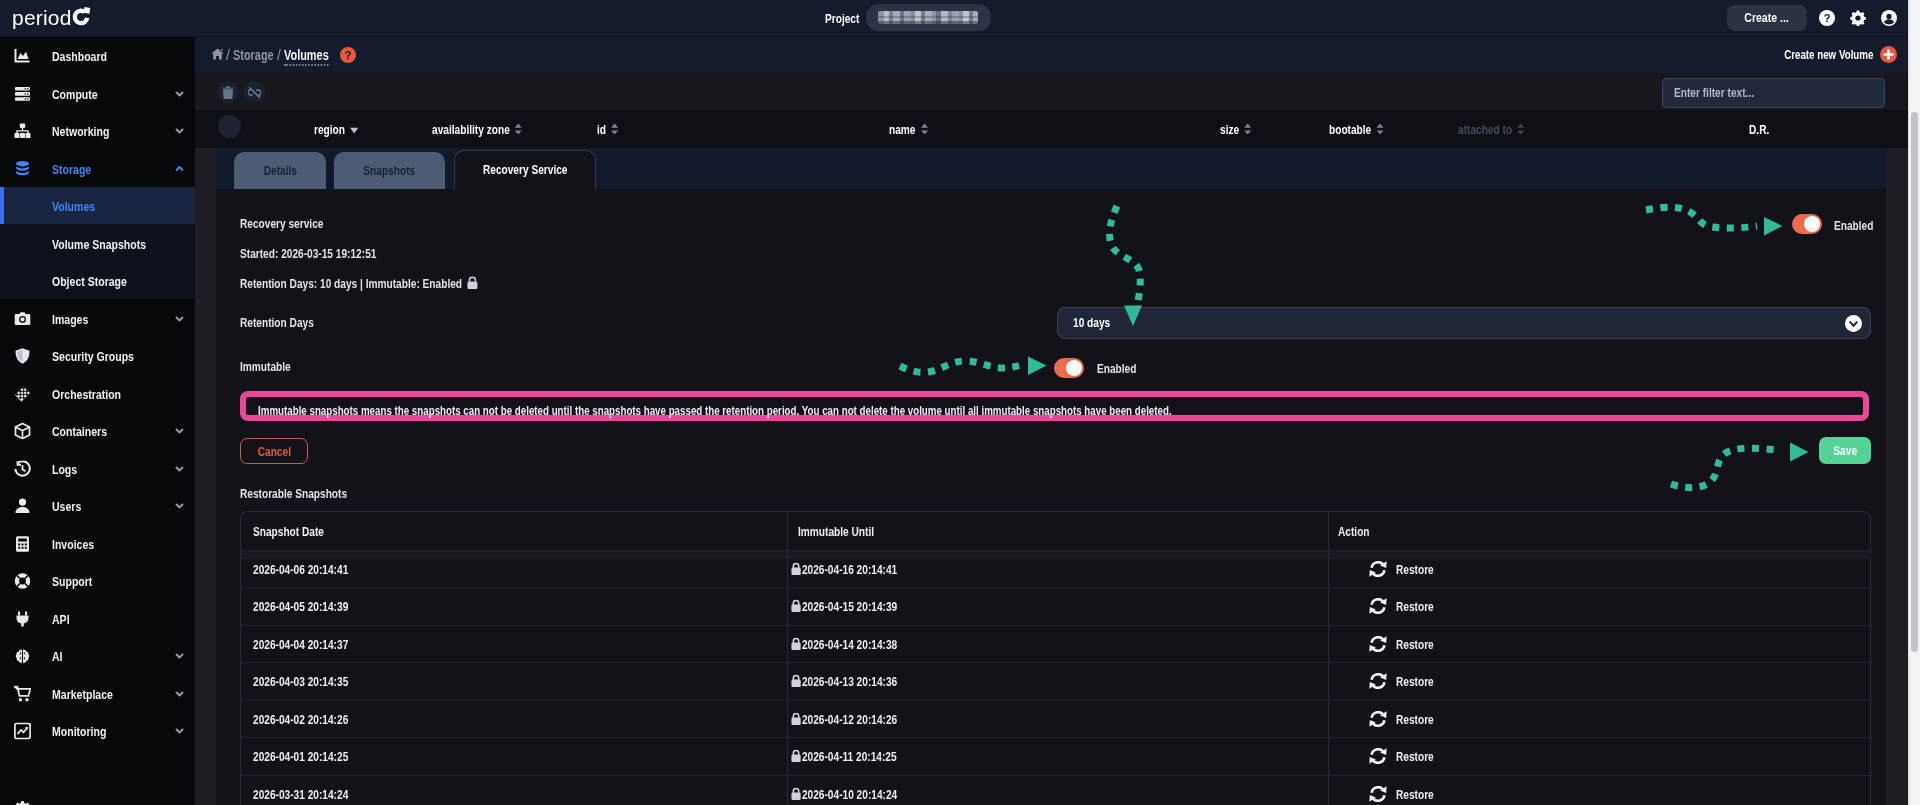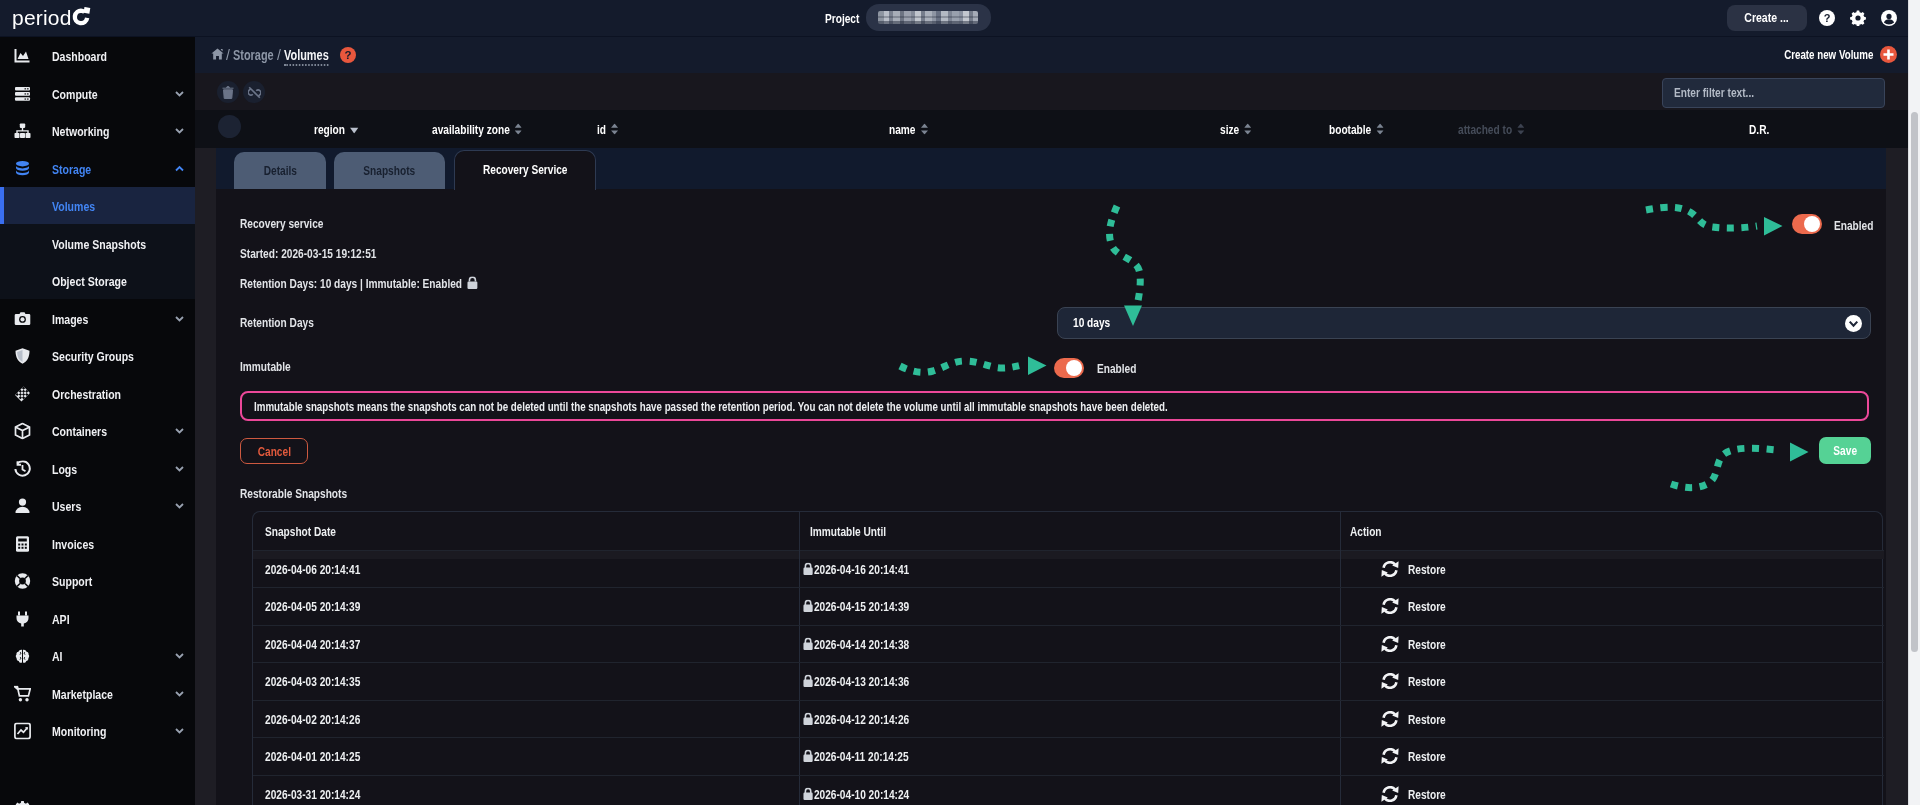--- a/index.html
+++ b/index.html
@@ -39,24 +39,24 @@
   .hcol { position:absolute; top:50%; transform:translateY(-50%) scaleX(0.78); transform-origin:0 50%; white-space:nowrap; }
   #listbg { left:0; top:75px; width:1713px; height:657px; background:#1e1d24; }
   #panel { left:21px; top:75px; width:1670px; height:657px; background:#131219; }
   #tabstrip { left:0; top:0; width:1670px; height:41px; background:#111a2d; }
   .tab { position:absolute; top:4px; height:37px; background:#4d5c74; border-radius:10px 10px 0 0; color:#18202f; font-size:13px; text-align:center; line-height:37px; }
   #tabactive { position:absolute; top:2px; height:40px; background:#131219; border:1px solid #2e3a52; border-bottom:none; border-radius:10px 10px 0 0; color:#fff; font-size:13px; text-align:center; line-height:37px; }
   .plabel { position:absolute; color:#e2e4e8; font-size:13px; white-space:nowrap; transform-origin:0 50%; }
   #rselect { position:absolute; left:841px; top:159px; width:814px; height:31.5px; background:#1e2637; border:1px solid #3a4353; border-radius:8px; color:#fff; font-size:13px; line-height:29px; padding-left:15px; }
   .toggle { position:absolute; width:30px; height:20px; border-radius:10px; background:#ec6a4d; }
   .knob { position:absolute; right:2px; top:2px; width:16px; height:16px; border-radius:50%; background:#fff; }
-  #alert { position:absolute; left:24px; top:243px; width:1629px; height:30px; border:2px solid #ec4899; border-radius:8px; color:#eceef1; font-size:12.5px; line-height:28px; padding-left:12px; }
+  #alert { position:absolute; left:24px; top:243px; width:1629px; height:30px; border:6px solid #ec4899; border-radius:8px; color:#eceef1; font-size:12.5px; line-height:28px; padding-left:12px; }
   #cancel { position:absolute; left:24px; top:290px; width:68px; height:26px; border:1px solid #cd5940; border-radius:7px; color:#e25a3d; font-size:13px; text-align:center; line-height:25px; }
   #save { position:absolute; left:1603px; top:289px; width:52px; height:27px; background:#55d295; border-radius:7px; color:#fff; font-size:13px; text-align:center; line-height:27px; }
-  #snaptable { position:absolute; left:24px; top:363px; width:1631px; height:294px; border:1px solid #252b39; border-radius:8px 8px 0 0; border-bottom:none;margin-left:12px; }
+  #snaptable { position:absolute; left:24px; top:363px; width:1631px; height:294px; border:1px solid #252b39; border-radius:8px 8px 0 0; border-bottom:none; }
   .tcell { position:absolute; color:#eef0f2; font-size:13px; white-space:nowrap; }
   .rowsep { position:absolute; left:0; width:1631px; height:1px; background:#20242e; }
   .colsep { position:absolute; top:0; width:1px; height:294px; background:#252b39; }
   .srow { position:absolute; left:0; width:1631px; height:37.5px; border-bottom:1px solid #20242e; }
   .c1,.c2,.c3 { position:absolute; top:50%; transform:translateY(-50%); color:#eef0f2; font-size:13px; white-space:nowrap; }
   .c1,.c2 { transform:translateY(-50%) scaleX(0.78); transform-origin:0 50%; }
   .c1 { left:12px; }
   .c2 { left:550px; }
   .c3 { left:1128px; display:flex; align-items:flex-end; }
   .lk { vertical-align:-2px; margin-right:1px; width:13px; }

